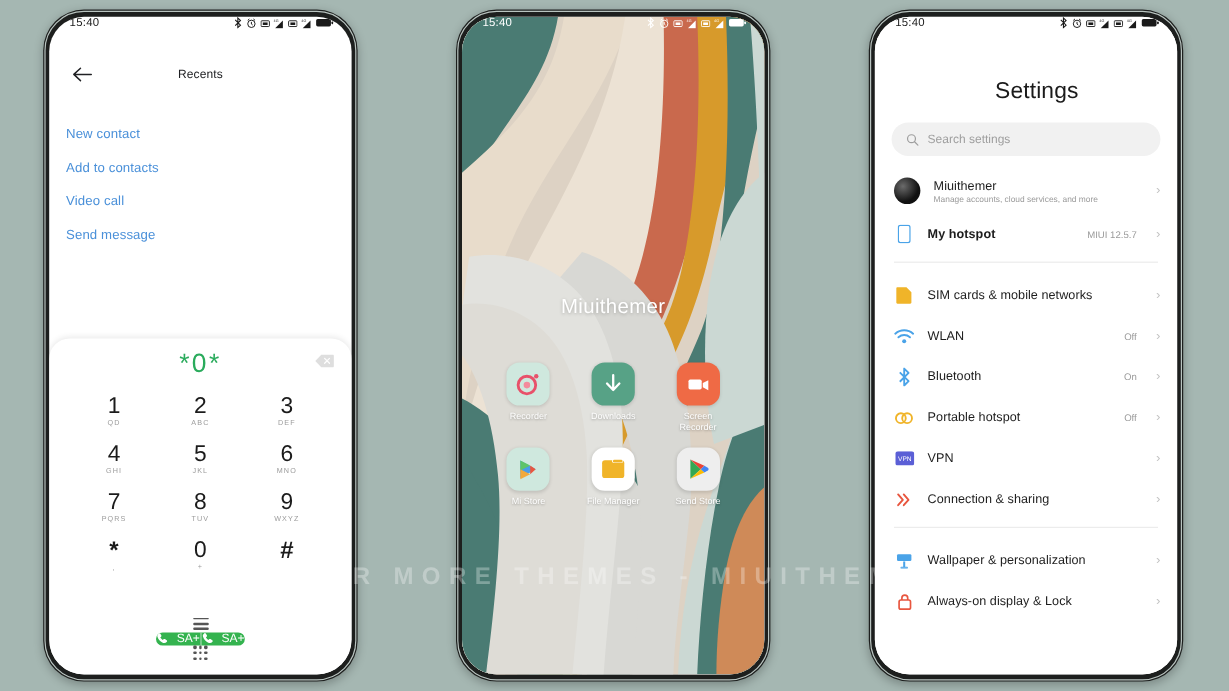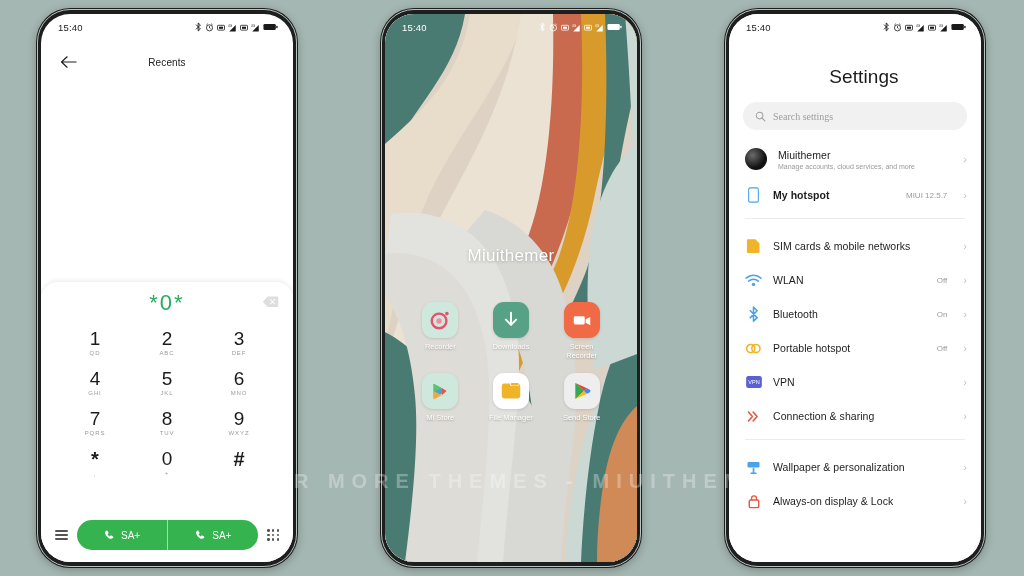--- a/index.html
+++ b/index.html
@@ -34,21 +34,21 @@
     position: relative;
     width: 100%; height: 100%;
     border-radius: 29px;
     overflow: hidden;
     background: #fff;
   }
 
   
   .statusbar {
     position: absolute; top: 0; left: 0; right: 0; height: 26px;
-    display: flex; align-items: center; justify-content: space-between;
+    display: flex; align-items: flex-start; justify-content: space-between;
     padding: 0 15px 0 17px;
     font-size: 9.5px; letter-spacing: .2px;
     z-index: 20;
   }
   .statusbar .clock { font-size: 9.5px; }
   .sb-icons { display: flex; align-items: center; gap: 3px; }
   .sb-icons svg { display:block; }
   .dark .statusbar, .dark .statusbar .clock { color: #1a1a1a; }
   .light .statusbar, .light .statusbar .clock { color: #ffffff; }
 
@@ -90,20 +90,21 @@
   }
   .key { text-align:center; padding: 5px 0 4px; }
   .key .d { font-size: 19px; color: #1b1b1b; line-height: 1.05; font-weight:400; }
   .key .l { font-size: 6px; color: #9b9b9b; letter-spacing: .9px; margin-top:1px; height:8px; }
   .key.sym .d { font-size: 20px; font-weight: 700; }
 
   .dial-bottom {
     position:absolute; left:0; right:0; bottom: 12px;
     display:flex; align-items:center; justify-content:space-between;
     padding: 0 14px;
+    flex-direction: column;
   }
   .callbar {
     flex: 1; margin: 0 9px; height: 30px;
     background: #34b34f; border-radius: 16px;
     display:flex; align-items:center;
     overflow:hidden;
   }
   .call-half {
     flex:1; display:flex; align-items:center; justify-content:center; gap:6px;
     color:#fff; font-size:10px; height:100%;
@@ -136,21 +137,21 @@
     margin-top: 4px; color:#fff; font-size: 7.5px; text-align:center;
     line-height: 1.25; max-width: 56px;
     text-shadow: 0 1px 2px rgba(0,0,0,.3);
   }
 
   
   .settings-body { position:absolute; inset:0; background:#fff; padding-top:26px; }
   .settings-title { font-size: 19px; color:#1b1b1b; padding: 26px 0 0 18px; letter-spacing:.1px;text-align:center; }
   .search-box {
     margin: 14px 14px 0; height: 28px; background:#f1f1f1; border-radius:15px;
-    display:flex; align-items:center; gap:7px; padding: 0 12px; font-family: Liberation Serif, serif;
+    display:flex; align-items:center; gap:7px; padding: 0 12px;
   }
   .search-ph { color:#9e9e9e; font-size: 10px; }
   .set-group { margin-top: 10px; }
   .set-divider { height:1px; background:#ececec; margin: 6px 16px; }
   .set-row {
     display:flex; align-items:center; gap:11px;
     padding: 8px 14px 8px 16px; min-height: 34px;
   }
   .set-ico { width:17px; height:17px; display:flex; align-items:center; justify-content:center; flex:0 0 17px; }
   .set-txt { flex:1; min-width:0; }
@@ -212,20 +213,26 @@
 
     <div class="recents-head">
       <div class="back-arrow">
         <svg width="17" height="14" viewBox="0 0 18 14">
           <path d="M17 7H2M7.5 1.5L1.6 7l5.9 5.5" fill="none" stroke="#202124" stroke-width="1.3" stroke-linecap="round" stroke-linejoin="round"></path>
         </svg>
       </div>
       <div class="recents-title">Recents</div>
     </div>
 
+    <div class="quick-links">
+      <div class="quick-link">New contact</div>
+      <div class="quick-link">Add to contacts</div>
+      <div class="quick-link">Video call</div>
+      <div class="quick-link">Send message</div>
+    </div>
 
     <div class="dial-panel">
       <div class="dial-display">
         <div class="dial-number">*0*</div>
         <div class="backspace">
           <svg width="17" height="12" viewBox="0 0 18 13">
             <path d="M6 0.6h10.2c.8 0 1.2.5 1.2 1.2v9c0 .7-.4 1.2-1.2 1.2H6L0.6 6.3z" fill="#9b9b9b"></path>
             <path d="M9 4l4.4 4.4M13.4 4L9 8.4" stroke="#fff" stroke-width="1.1" stroke-linecap="round"></path>
           </svg>
         </div>

